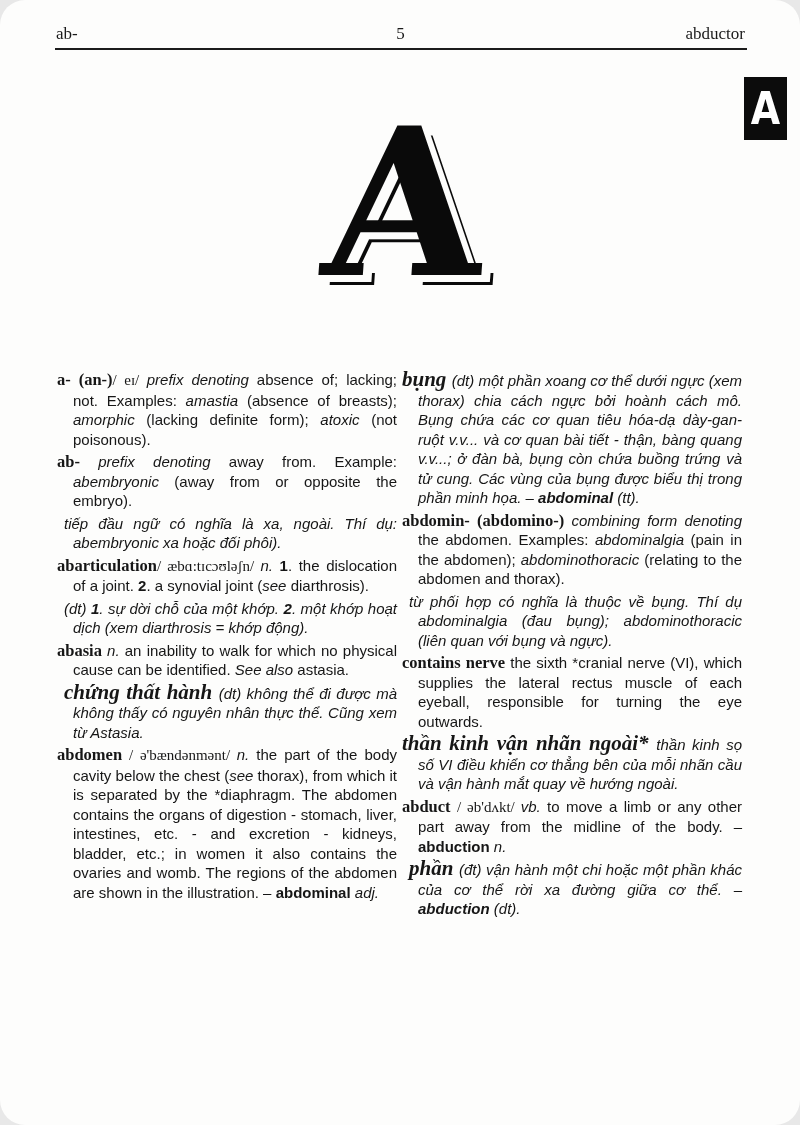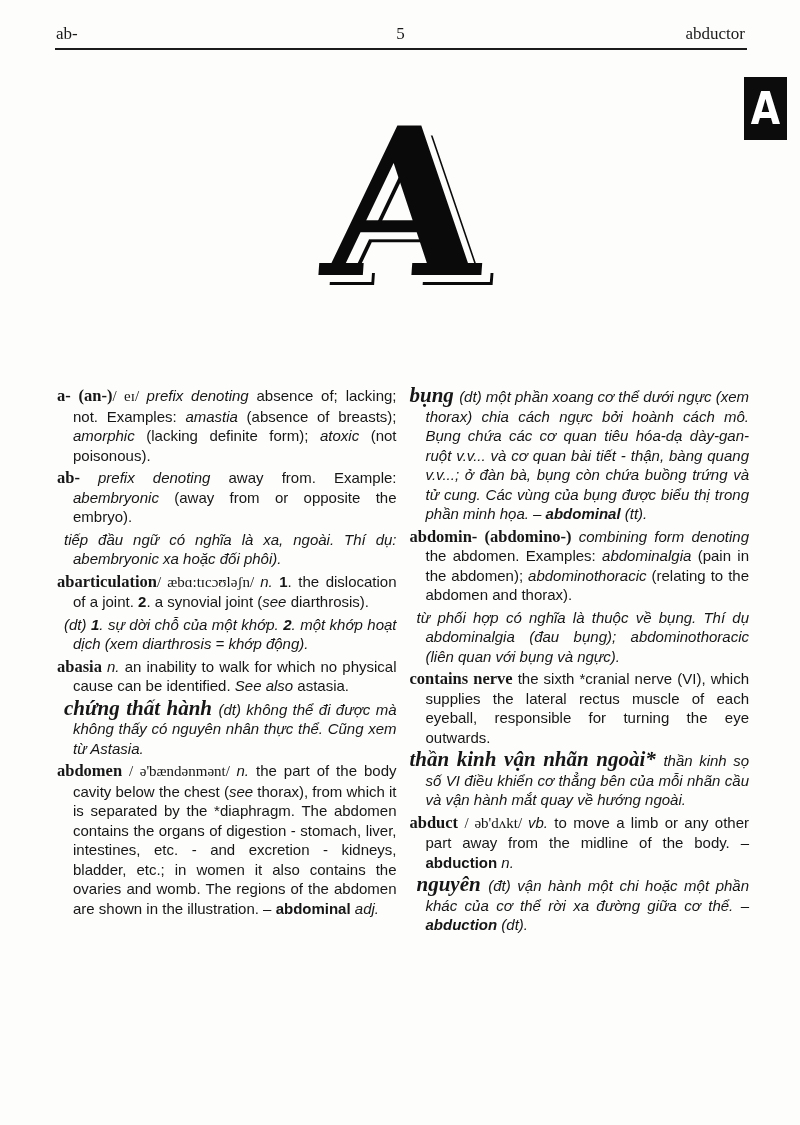--- a/index.html
+++ b/index.html
@@ -1,35 +1,35 @@
 <!DOCTYPE html>
 <html><head>
 <meta charset="utf-8">
 <style>
   html,body{margin:0;padding:0;background:#e8e8e8;}
   .page{position:relative;width:800px;height:1125px;background:#fdfdfc;overflow:hidden;
-        font-family:"Liberation Sans",sans-serif;color:#141414;}
+        font-family:"Liberation Sans",sans-serif;color:#141414;border-radius:25px;}
   
   .header{position:absolute;top:24px;left:56px;width:689px;display:flex;
           justify-content:space-between;align-items:baseline;
           font-family:"Liberation Serif",serif;font-size:17px;color:#1a1a1a;}
   .header .center{position:absolute;left:0;right:0;text-align:center;}
   .rule{position:absolute;top:48px;left:55px;width:692px;height:2px;background:#1c1c1c;}
   
   .tab{position:absolute;top:77px;right:13px;width:43px;height:63px;background:#0c0c0c;
        display:flex;align-items:center;justify-content:center;}
   .tab .letter{color:#fff;font-family:"DejaVu Sans",sans-serif;font-weight:bold;
        font-size:38px;line-height:1;transform:scaleY(1.15);}
   
   .dropcap-wrap{position:absolute;top:118px;left:0;width:810px;text-align:center;}
   .dropcap{font-family:"DejaVu Serif",serif;font-weight:bold;font-size:205px;line-height:170px;
        color:#0a0a0a;display:inline-block;transform:skewX(-4deg);
        text-shadow:9px 7px 0 #fdfdfc,12px 10px 0 #0a0a0a;}
   
-  .columns{position:absolute;top:370px;left:57px;width:692px;display:flex;gap:13px;margin-top:16px;}
+  .columns{position:absolute;top:370px;left:57px;width:692px;display:flex;gap:5px;}
   .col{width:340px;font-size:15px;line-height:19.5px;text-align:justify;color:#161616;}
   .para{margin:0 0 3px 0;padding-left:16px;text-indent:-16px;}
   .para.vn{text-indent:-9px;}
   .r-hw{font-family:"Liberation Serif",serif;font-weight:700;font-size:16.5px;}
   .r-hwi{font-family:"Liberation Serif",serif;font-weight:700;font-style:italic;font-size:21px;}
   .r-ph{font-family:"Liberation Serif",serif;font-size:15px;}
   .r-i{font-style:italic;}
   .r-b{font-weight:700;}
   .r-bi{font-weight:700;font-style:italic;}
   .r-n{}
@@ -65,17 +65,17 @@
         <p class="para vn"><span class="r-hwi">chứng thất hành </span><span class="r-i">(dt) không thể đi được mà không thấy có nguyên nhân thực thể. Cũng xem từ Astasia.</span></p>
         <p class="para en"><span class="r-hw">abdomen </span><span class="r-ph">/ ə'bændənmənt/  </span><span class="r-i">n.</span><span class="r-n"> the part of the body cavity below the chest (</span><span class="r-i">see</span><span class="r-n"> thorax), from which it is separated by the *diaphragm. The abdomen contains the organs of digestion - stomach, liver, intestines, etc. - and excretion - kidneys, bladder, etc.; in women it also contains the ovaries and womb. The regions of the abdomen are shown in the illustration. – </span><span class="r-b">abdominal</span><span class="r-i"> adj.</span></p>
       </div>
     <div class="col">
         <p class="para en"><span class="r-hwi">bụng </span><span class="r-i">(dt)  một phần xoang cơ thể dưới ngực (xem thorax) chia cách ngực bởi hoành cách mô. Bụng chứa các cơ quan tiêu hóa-dạ dày-gan-ruột v.v... và cơ quan bài tiết - thận, bàng quang v.v...; ở đàn bà, bụng còn chứa buồng trứng và tử cung. Các vùng của bụng được biểu thị trong phần minh họa. – </span><span class="r-bi">abdominal</span><span class="r-i"> (tt).</span></p>
         <p class="para en"><span class="r-hw">abdomin- (abdomino-) </span><span class="r-i">combining form denoting</span><span class="r-n"> the abdomen. Examples: </span><span class="r-i">abdominalgia</span><span class="r-n"> (pain in the abdomen); </span><span class="r-i">abdominothoracic</span><span class="r-n"> (relating to the abdomen and thorax).</span></p>
         <p class="para vn"><span class="r-i">từ phối hợp có nghĩa là thuộc về bụng. Thí dụ  abdominalgia (đau bụng); abdominothoracic (liên quan với bụng và ngực).</span></p>
         <p class="para en"><span class="r-hw">contains nerve </span><span class="r-n"> the sixth *cranial nerve (VI), which supplies the lateral rectus muscle of each eyeball, responsible for turning the eye outwards.</span></p>
         <p class="para en"><span class="r-hwi">thần kinh vận nhãn ngoài* </span><span class="r-i">thần  kinh sọ số VI điều khiển cơ thẳng bên của mỗi nhãn cầu và vận hành mắt quay về hướng ngoài.</span></p>
         <p class="para en"><span class="r-hw">abduct </span><span class="r-ph">/ əb'dʌkt/  </span><span class="r-i">vb.</span><span class="r-n"> to move a limb or any other part away from the midline of the body. – </span><span class="r-b">abduction</span><span class="r-i"> n.</span></p>
-        <p class="para vn"><span class="r-hwi">nguyên </span><span class="r-i">(đt) vận hành một chi hoặc một phần khác của cơ thể rời xa đường giữa cơ thể. – </span><span class="r-bi">abduction</span><span class="r-i"> (dt).</span></p>
+        <p class="para vn"><span class="r-hwi">phần </span><span class="r-i">(đt) vận hành một chi hoặc một phần khác của cơ thể rời xa đường giữa cơ thể. – </span><span class="r-bi">abduction</span><span class="r-i"> (dt).</span></p>
       </div>
   </div>
 
 </div>
 
 </body></html>

